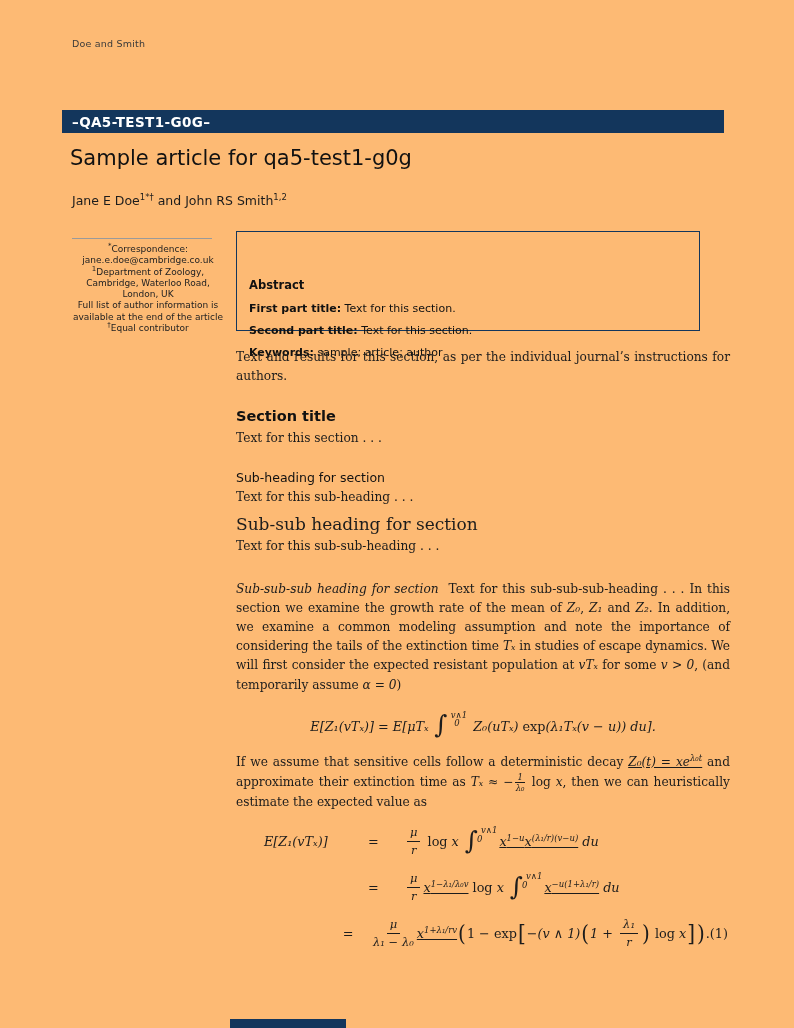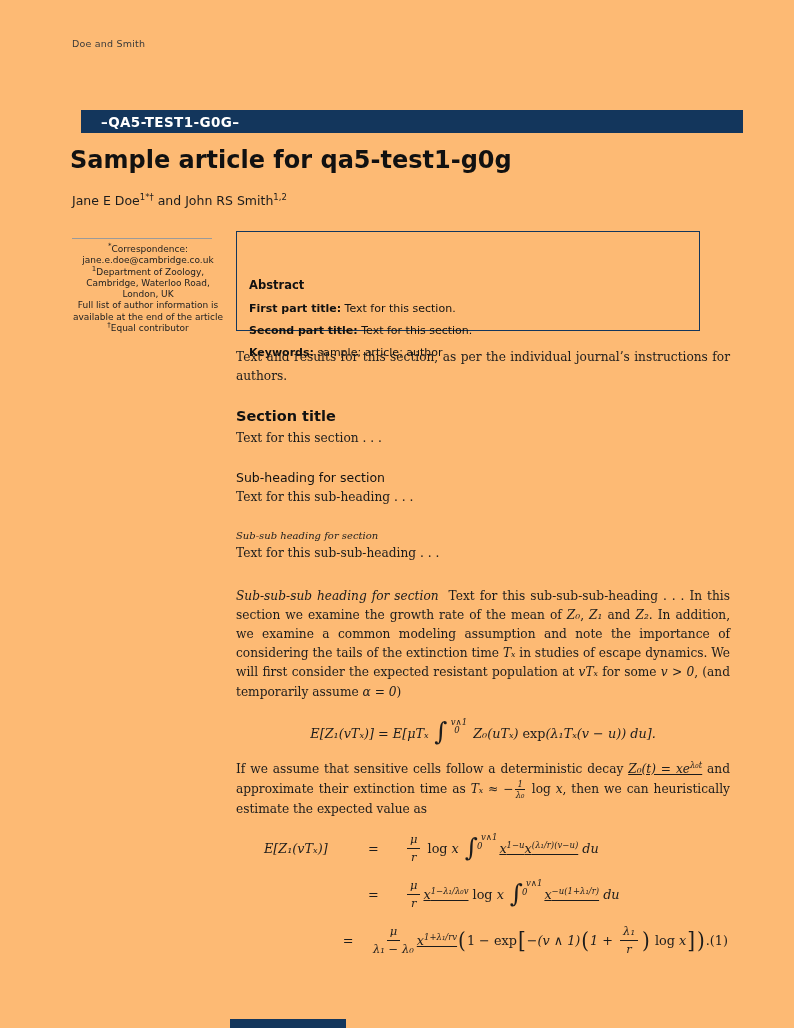--- a/index.html
+++ b/index.html
@@ -1,44 +1,44 @@
 <!DOCTYPE html>
 <html><head>
 <meta charset="utf-8">
 <style>
   html,body{margin:0;padding:0;background:#ffffff;}
   .page{position:relative;width:794px;height:1028px;background:#fdba74;overflow:hidden;
         font-family:"DejaVu Sans",sans-serif;color:#1c1c1c;}
 
   .running-head{position:absolute;left:72px;top:38px;font-size:9.5px;color:#3a3a3a;letter-spacing:.2px;}
 
-  .banner{position:absolute;left:81px;top:110px;width:662px;height:23px;background:#13365c;
-          display:flex;align-items:center;box-sizing:border-box;padding-left:20px;}
+  .banner{position:absolute;left:62px;top:110px;width:662px;height:23px;background:#13365c;
+          display:flex;align-items:center;box-sizing:border-box;padding-left:10px;}
   .banner span{color:#fff;font-weight:bold;font-size:13.5px;letter-spacing:.4px;}
 
-  .title{position:absolute;left:70px;top:146px;margin:0;font-size:24px;font-weight:700;color:#111;}
+  .title{position:absolute;left:70px;top:146px;margin:0;font-size:21px;font-weight:400;color:#111;}
 
   .authors{position:absolute;left:72px;top:193px;font-size:12.5px;color:#1c1c1c;}
   .authors sup{font-size:8.5px;line-height:0;}
 
   .sidenote{position:absolute;left:72px;top:238px;width:152px;font-size:9px;line-height:1.25;color:#222;text-align:center;}
   .sidenote .rule{border-top:1px solid #9a9a9a;width:140px;margin-bottom:5px;}
   .sn-line sup{font-size:7px;line-height:0;}
 
   .abstract{position:absolute;left:236px;top:231px;width:464px;height:100px;box-sizing:border-box;
             border:1.5px solid #13365c;padding:10px 12px;font-size:11px;color:#111;}
   .abs-h{font-weight:bold;font-size:11.5px;margin-bottom:10px;margin-top:36px;}
   .abs-row{margin-bottom:9px;}
   .abs-row b{font-weight:bold;}
 
   .main{position:absolute;left:236px;top:348px;width:494px;}
   .h2{font-size:14.5px;font-weight:bold;margin:22px 0 5px;color:#111;}
   .h2.first{margin-top:12px;}
   .h3{font-size:12.5px;font-weight:normal;margin:22px 0 3px;color:#111;}
-  .h4{font-family:"DejaVu Serif",serif;font-style:italic;font-size:10px;font-weight:normal;margin:22px 0 3px;}
+  .h4{font-family:"DejaVu Serif",serif;font-size:17px;font-weight:normal;margin:6px 0 3px;}
   .body{font-family:"DejaVu Serif",serif;font-size:12.2px;line-height:1.57;text-align:justify;margin:0;}
   .body.p1{margin-top:24px;}
   .mi{font-family:"DejaVu Serif",serif;font-style:italic;}
   .up{font-style:normal;}
   .runin{font-family:"DejaVu Serif",serif;font-style:italic;}
   .runin-gap{display:inline-block;width:10px;}
   .body sup{font-size:8.5px;line-height:0;font-style:italic;}
 
   .sfrac{display:inline-flex;flex-direction:column;align-items:center;vertical-align:middle;
          font-size:8.5px;line-height:1.2;margin:0 2px;font-style:italic;}

